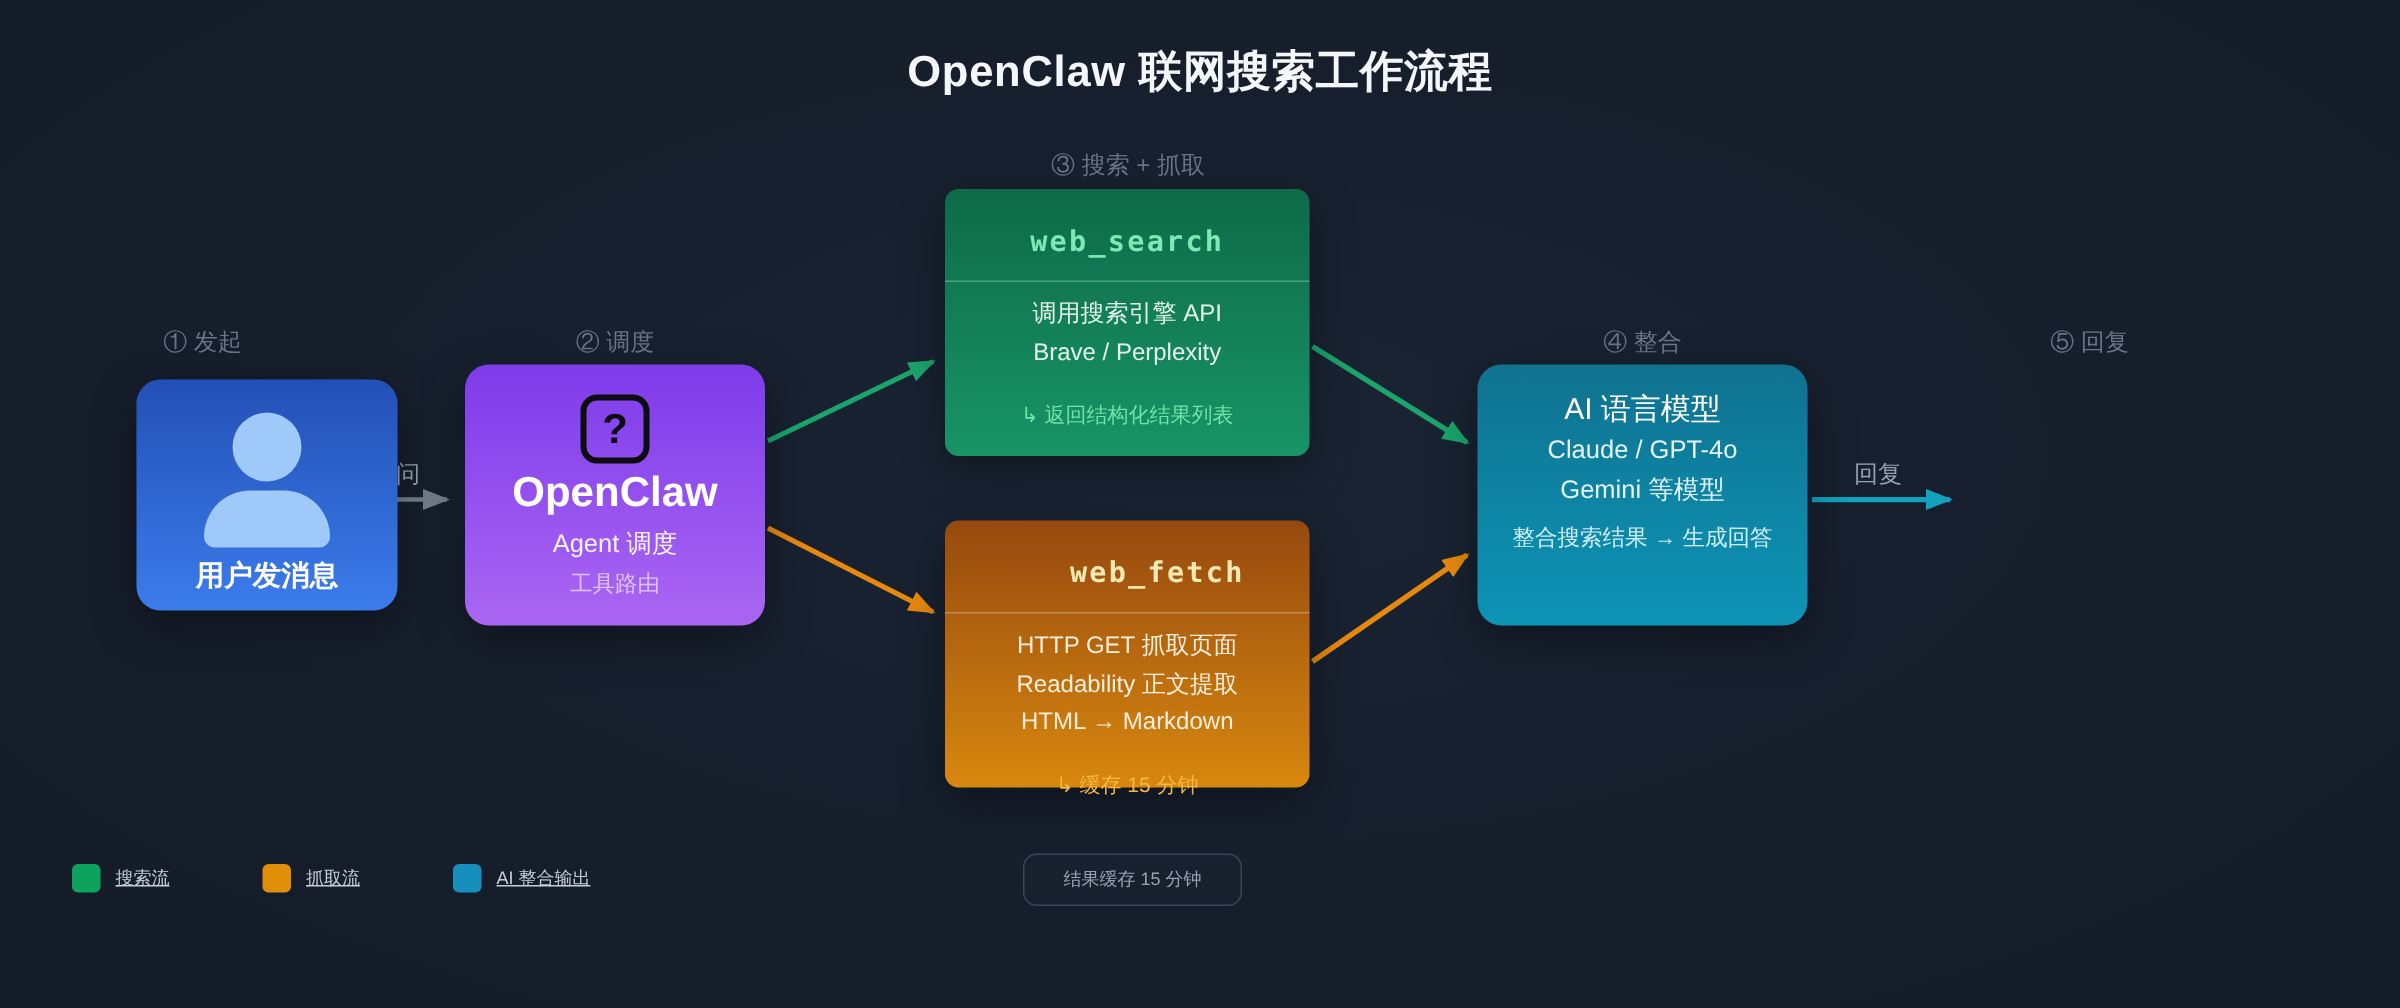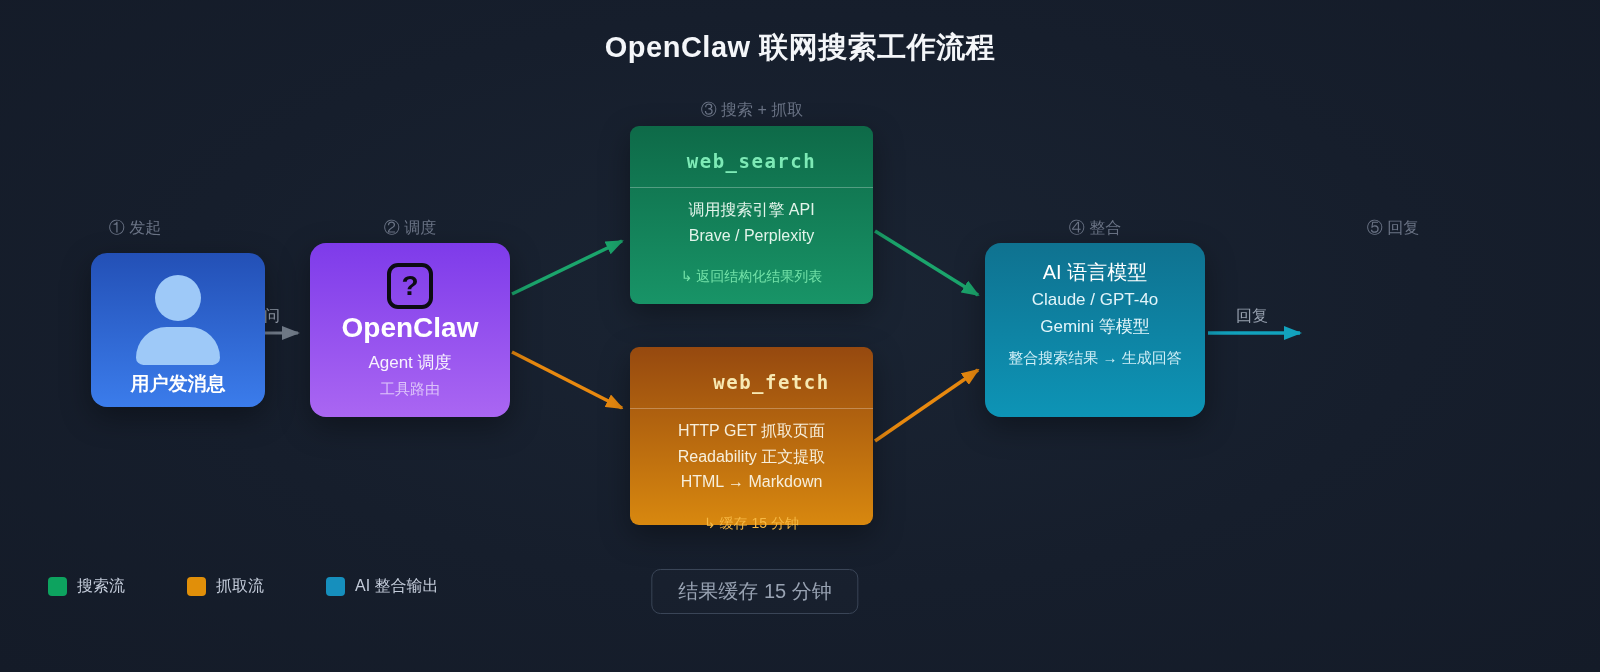--- a/index.html
+++ b/index.html
@@ -66,28 +66,28 @@
   .ai-note { font-size:15px; color:#cfeef6; margin-top:9px; }
   
   .edge-label { position:absolute; transform:translateX(-50%); font-size:16px; color:#98a1b0;
     white-space:nowrap; }
   
   .edges { position:absolute; inset:0; pointer-events:none; }
   
   .legend { position:absolute; left:48px; top:576px; display:flex; align-items:center; }
   .legend-item { display:flex; align-items:center; margin-right:62px; }
   .legend-swatch { width:19px; height:19px; border-radius:4px; margin-right:10px; }
-  .legend-label { font-size:16px; color:#c4ccda; }
+  .legend-label { font-size:12px; color:#c4ccda;text-decoration:underline; }
   .sw-search { background:#0da35f; }
   .sw-fetch  { background:#e18f09; }
   .sw-ai     { background:#168fbd; }
   
   .footer-badge { position:absolute; left:755px; top:569px; transform:translateX(-50%);
     border:1px solid #3a4557; border-radius:9px; padding:8px 26px;
-    font-size:20px; color:#98a2b2; white-space:nowrap; background:rgba(255,255,255,0.01); }
+    font-size:12px; color:#98a2b2; white-space:nowrap; background:rgba(255,255,255,0.01); }
 </style>
 </head>
 <body>
 
 <div class="canvas">
 
   <div class="page-title">OpenClaw 联网搜索工作流程</div>
 
   <div class="step-label" style="left:135px; top:218px;">① 发起</div>
   <div class="step-label" style="left:410px; top:218px;">② 调度</div>

